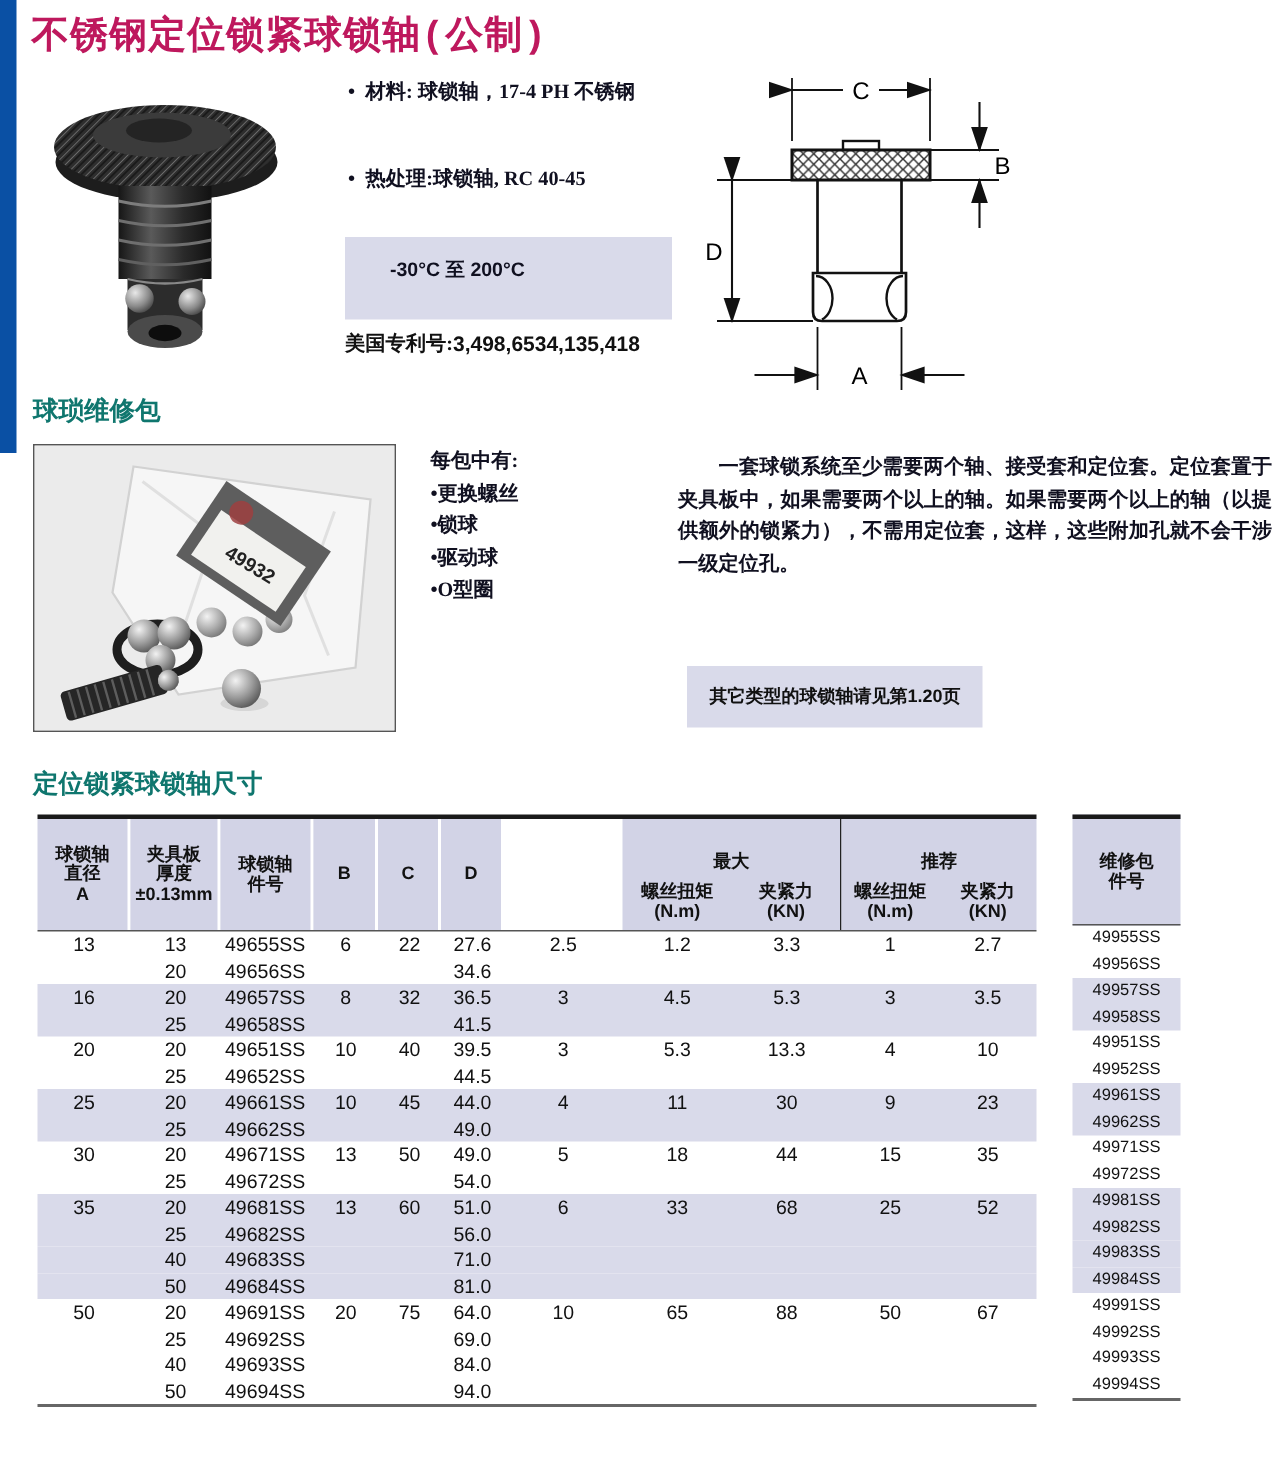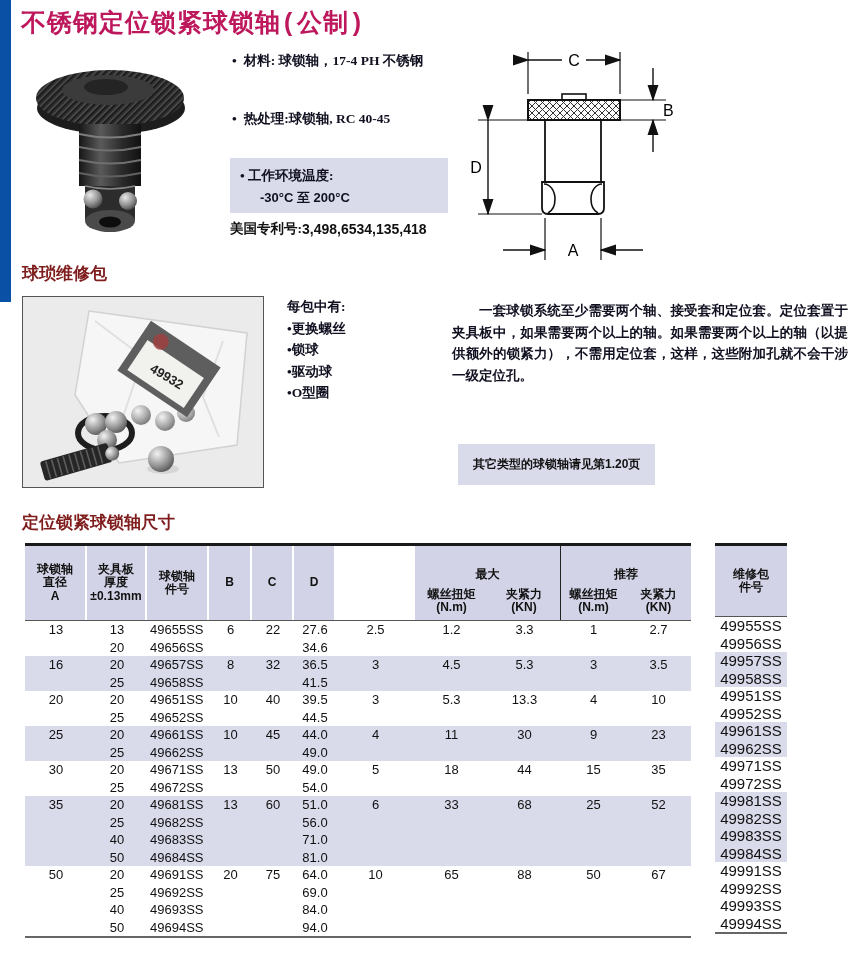--- a/index.html
+++ b/index.html
@@ -21,21 +21,21 @@
 
   .temp-box { position:absolute; left:230px; top:158px; width:218px; height:55px; background:#d9daea; padding:9px 0 0 10px;
     font-family:"Liberation Serif","DejaVu Serif",serif; font-weight:600; font-size:13.5px; color:#101020; }
   .temp-box .line2 { padding-left:20px; margin-top:4px; font-family:"Liberation Sans",sans-serif; font-weight:bold; font-size:13px; }
 
   .patent { position:absolute; left:230px; top:220px; display:flex; font-family:"Liberation Serif","DejaVu Serif",serif; font-weight:600; font-size:13.5px; }
   .patent .nums { display:flex; font-family:"Liberation Sans",sans-serif; font-weight:bold; font-size:14px; line-height:18px; }
 
   .diagram { position:absolute; left:448px; top:22px; width:300px; height:250px; }
 
-  h2.sec { position:absolute; left:22px; font-size:17px; font-weight:bold; color:#7f1d1d; }
+  h2.sec { position:absolute; left:22px; font-size:17px; font-weight:bold; color:#0f766e; }
   .kit-head { top:262px; }
   .tbl-head { top:511px; font-size:15px; }
 
   .kit-photo { position:absolute; left:22px; top:296px; width:242px; height:192px; background:#ebebeb; border:1px solid #555; }
   .kit-contents { position:absolute; left:287px; top:296px; width:150px; font-family:"Liberation Serif","DejaVu Serif",serif; font-weight:600; font-size:13.5px; line-height:21.5px; color:#101020; }
 
   .desc { position:absolute; left:452px; top:300px; width:396px; font-family:"Liberation Serif","DejaVu Serif",serif; font-weight:600; font-size:13.5px; line-height:21.5px; text-align:justify; text-indent:2em; color:#101020; }
 
   .note-box { position:absolute; left:458px; top:444px; background:#d9daea; padding:12px 15px; font-weight:bold; font-size:12px; color:#111; }
 
@@ -66,21 +66,21 @@
   .tline { display:grid; grid-template-columns:62px 60px 62px 43px 42px 42px 79px 73px 73px 65px 65px;
     height:17.5px; line-height:17.5px; font-size:13px; }
   .tline.shaded { background:#d9daea; }
   .tc { text-align:center; overflow:hidden; }
   .tc.p2 { text-align:left; padding-left:3px; }
 
   .k-header { height:74px; border-top:3px solid #1a1a1a; border-bottom:1px solid #555; background:#d2d3e6;
     display:flex; align-items:center; justify-content:center; text-align:center; white-space:pre-line;
     font-size:12px; font-weight:bold; line-height:13.5px; }
   .k-body { border-bottom:2px solid #666; }
-  .kline { height:17.5px; line-height:17.5px; font-size:15px; text-align:center; }
+  .kline { height:17.5px; line-height:17.5px; font-size:11px; text-align:center; }
   .kline.shaded { background:#d9daea; }
 </style>
 </head>
 <body>
 
 <div id="page">
   <div class="blue-bar"></div>
 
   <h1 class="title">不锈钢定位锁紧球锁轴(公制)</h1>
 
@@ -122,21 +122,20 @@
     </svg>
   </div>
 
   <div class="bullet b1">
     <span class="dot">•</span><span>材料: 球锁轴，17-4 PH 不锈钢</span>
   </div>
   <div class="bullet b2">
     <span class="dot">•</span><span>热处理:球锁轴, RC 40-45</span>
   </div>
   <div class="temp-box">
-    <div><span class="dot">•</span> <span>工作环境温度:</span></div>
     <div class="line2">-30°C 至 200°C</div>
   </div>
   <div class="patent">
     <span>美国专利号: </span>
     <span class="nums">
       <span>3,498,653</span>
       <span>4,135,418</span>
     </span>
   </div>
 

